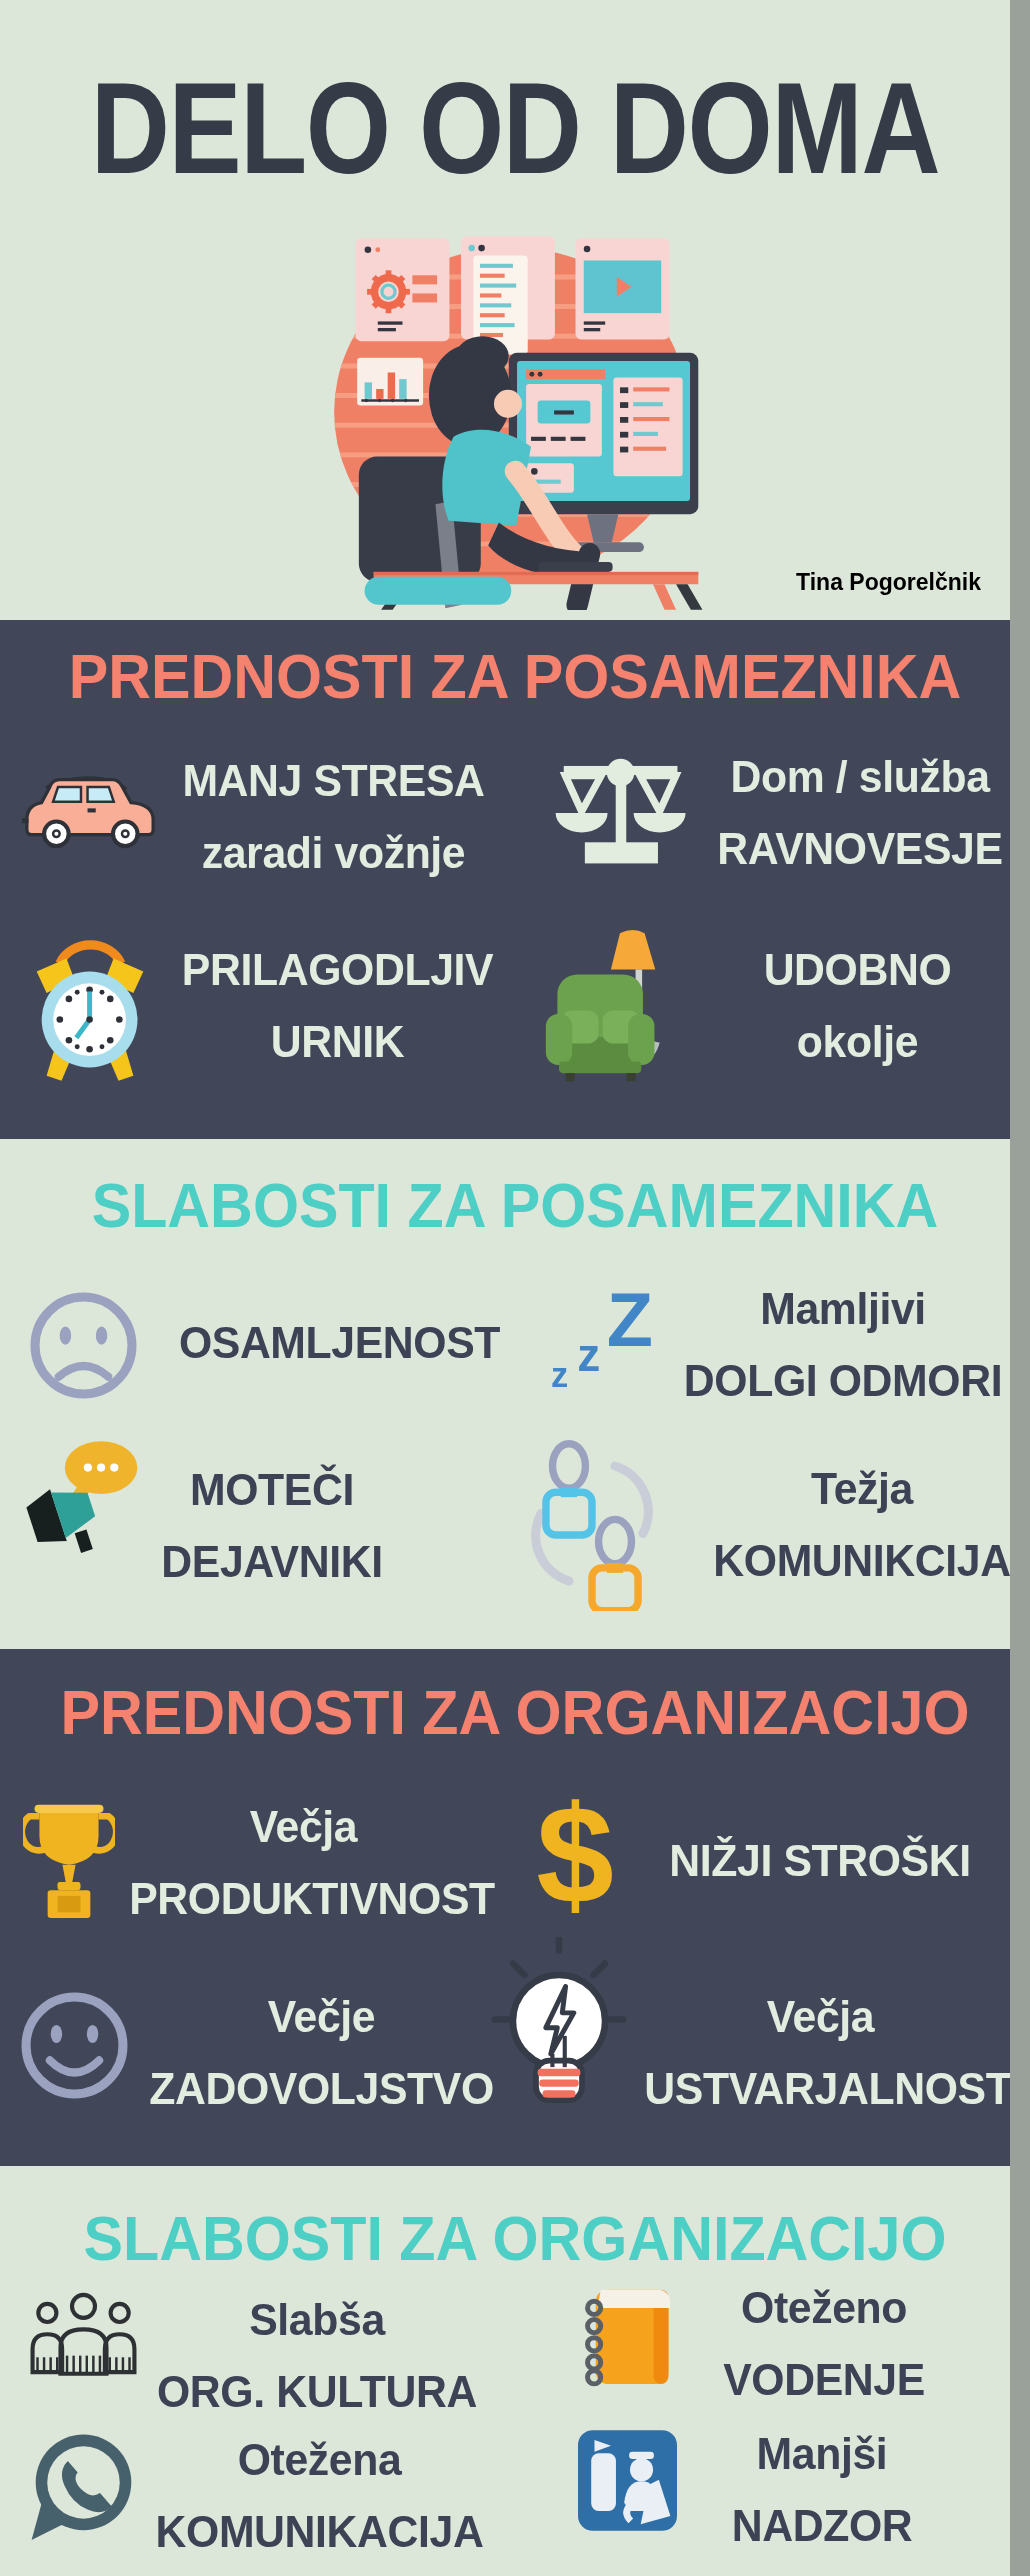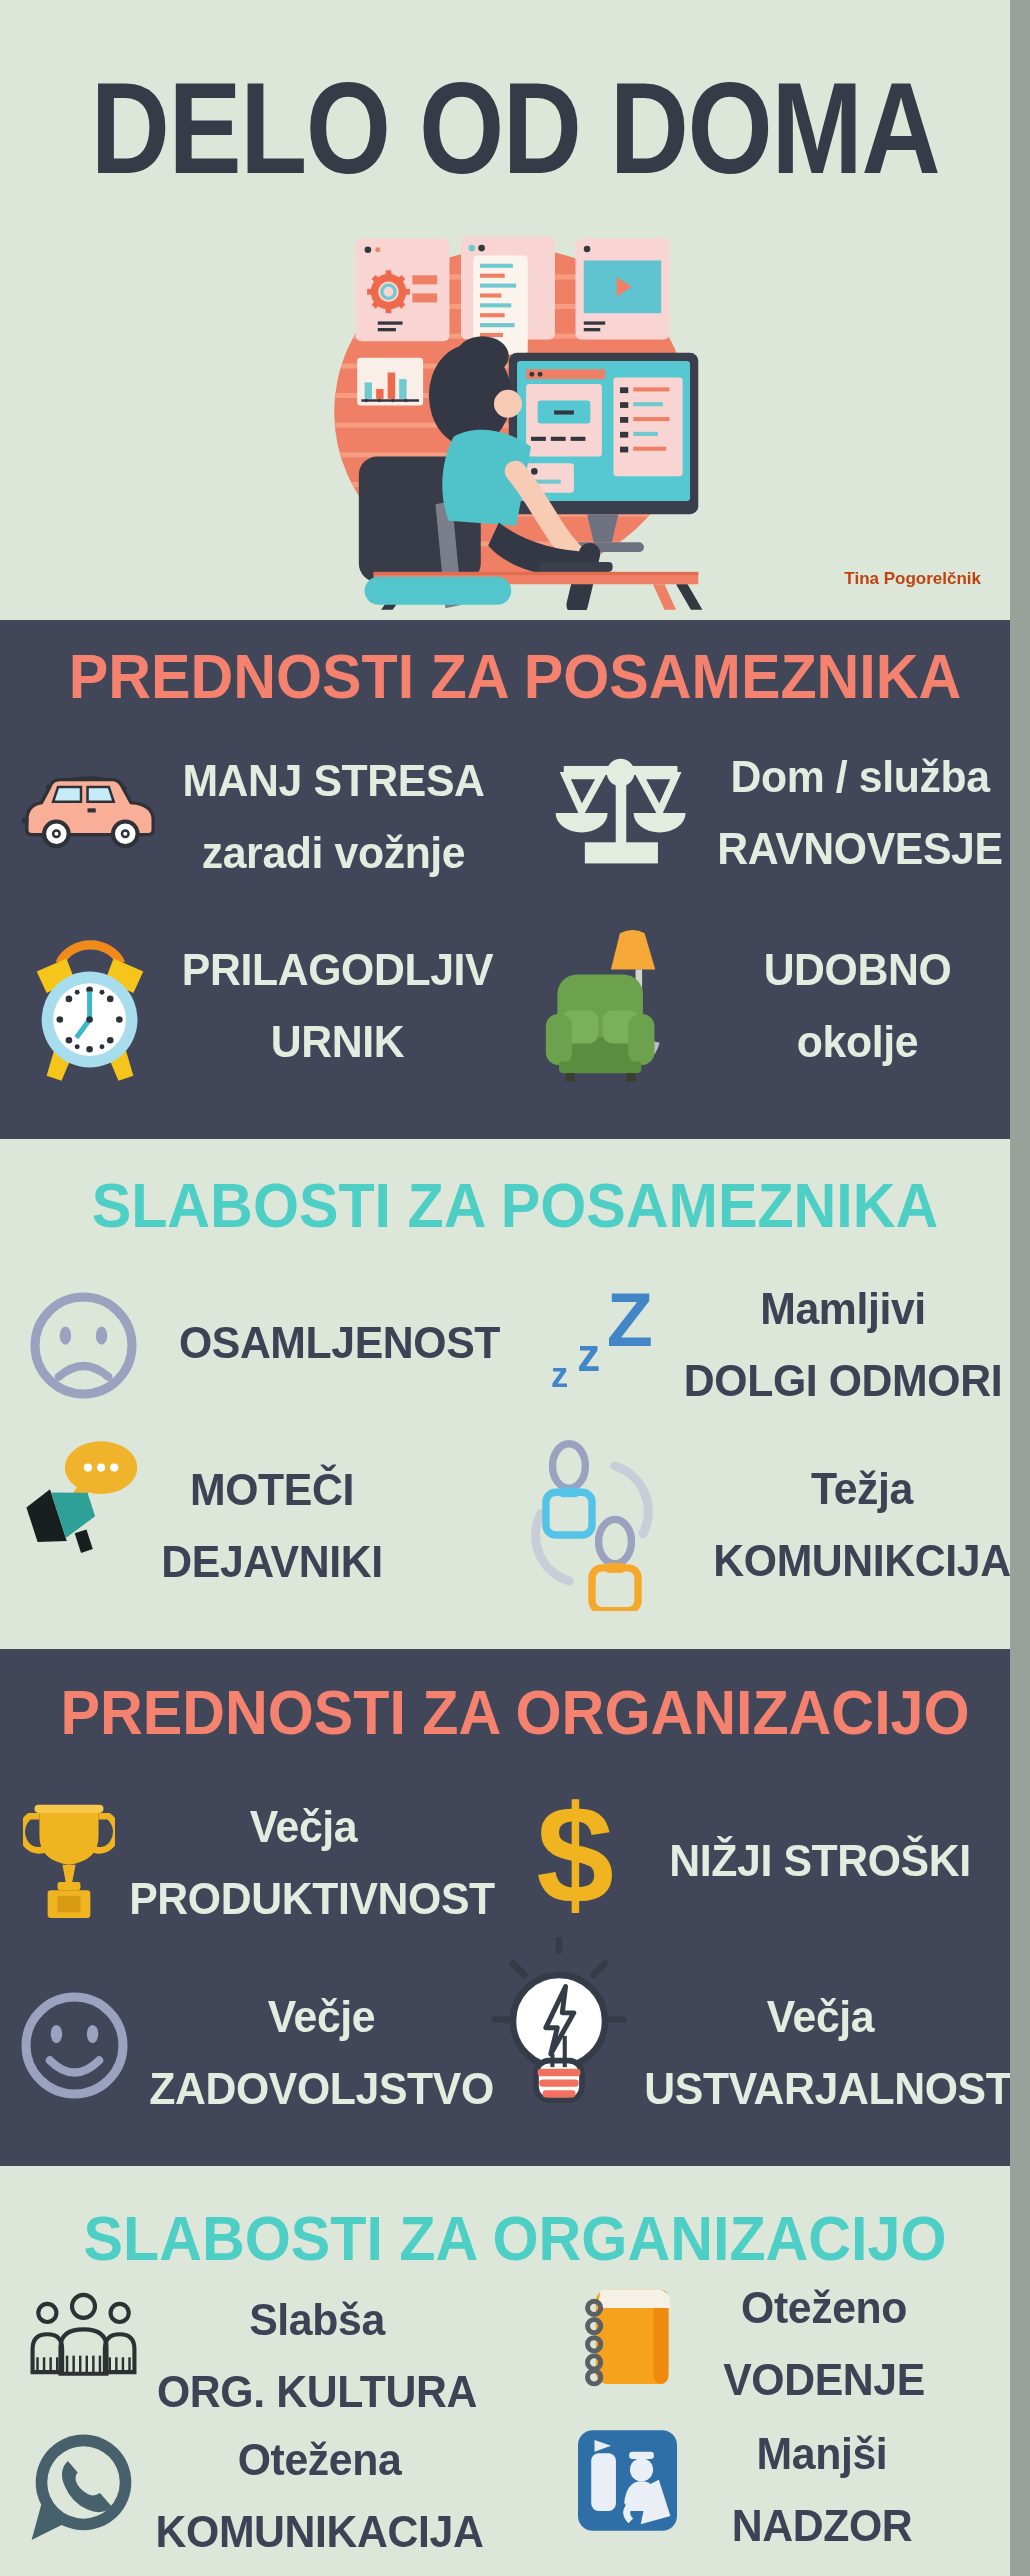--- a/index.html
+++ b/index.html
@@ -4,21 +4,21 @@
 <style>
   html,body{margin:0;padding:0;background:#9aa09a;}
   .canvas{position:relative;width:1010px;height:2576px;background:#dce7da;overflow:hidden;
           font-family:"Liberation Sans",sans-serif;}
   .sec{position:absolute;left:0;width:1030px;}
   .sec.dark{background:#414659;}
   .sec.light{background:#dce7da;}
   .page-title{position:absolute;left:0;top:64px;width:1030px;text-align:center;
       font-size:129px;font-weight:700;color:#363b48;line-height:1;letter-spacing:-1.6px;
       transform:scaleX(.85);white-space:nowrap;}
-  .credit{position:absolute;right:29px;top:569px;font-size:17px;font-weight:700;color:#c2410c;}
+  .credit{position:absolute;right:29px;top:569px;font-size:23px;font-weight:700;color:#000000;}
   .shead{position:absolute;left:0;width:1030px;text-align:center;font-weight:700;font-size:63px;
       line-height:1;transform:scaleX(.94);white-space:nowrap;}
   .shead.coral{color:#f4826f}
   .shead.teal{color:#4dcfc5}
   .itxt{position:absolute;text-align:center;font-weight:700;font-size:45px;line-height:1.6;
       color:#3d4255;transform:scaleX(.95);letter-spacing:-0.4px;}
   .itxt.light{color:#e2ecdf}
   .icon{position:absolute;}
   .zglyph{font-family:"Liberation Sans",sans-serif;font-weight:700;}
 </style>

